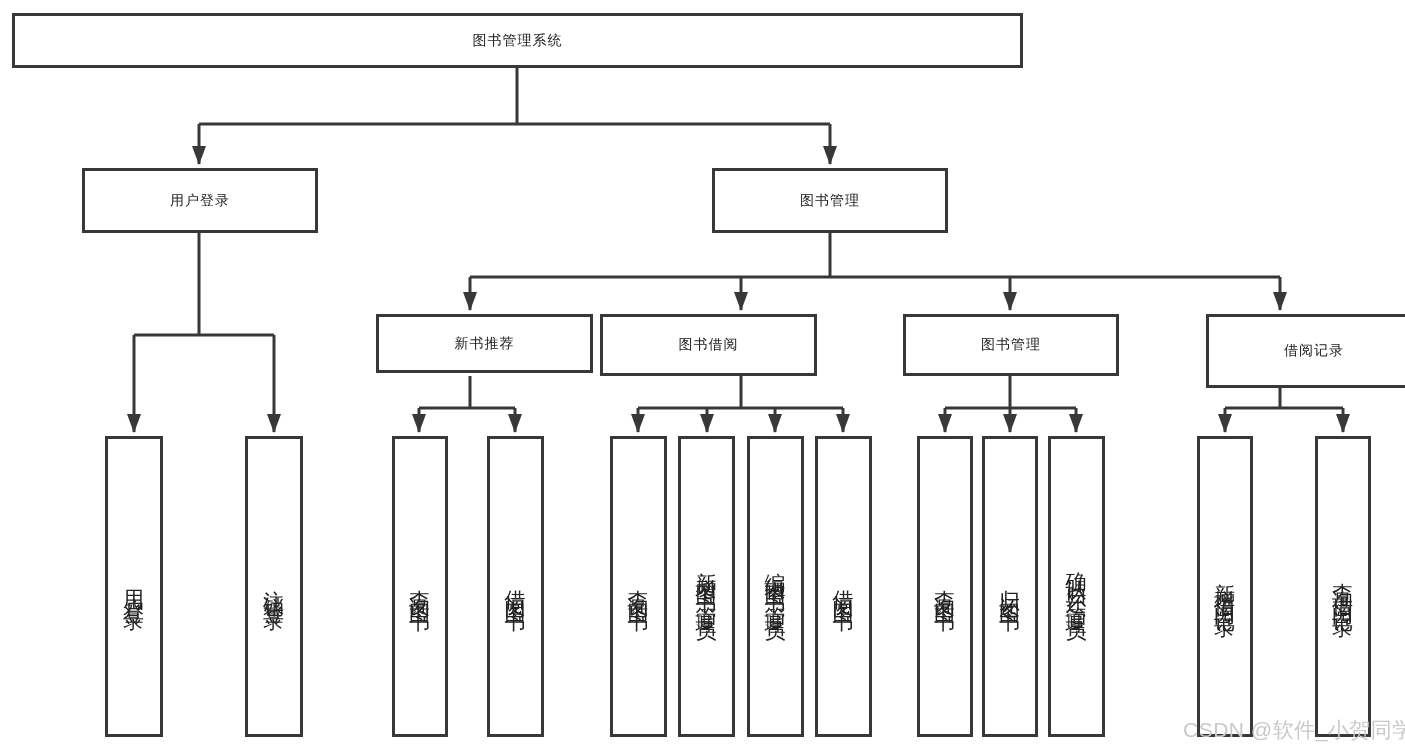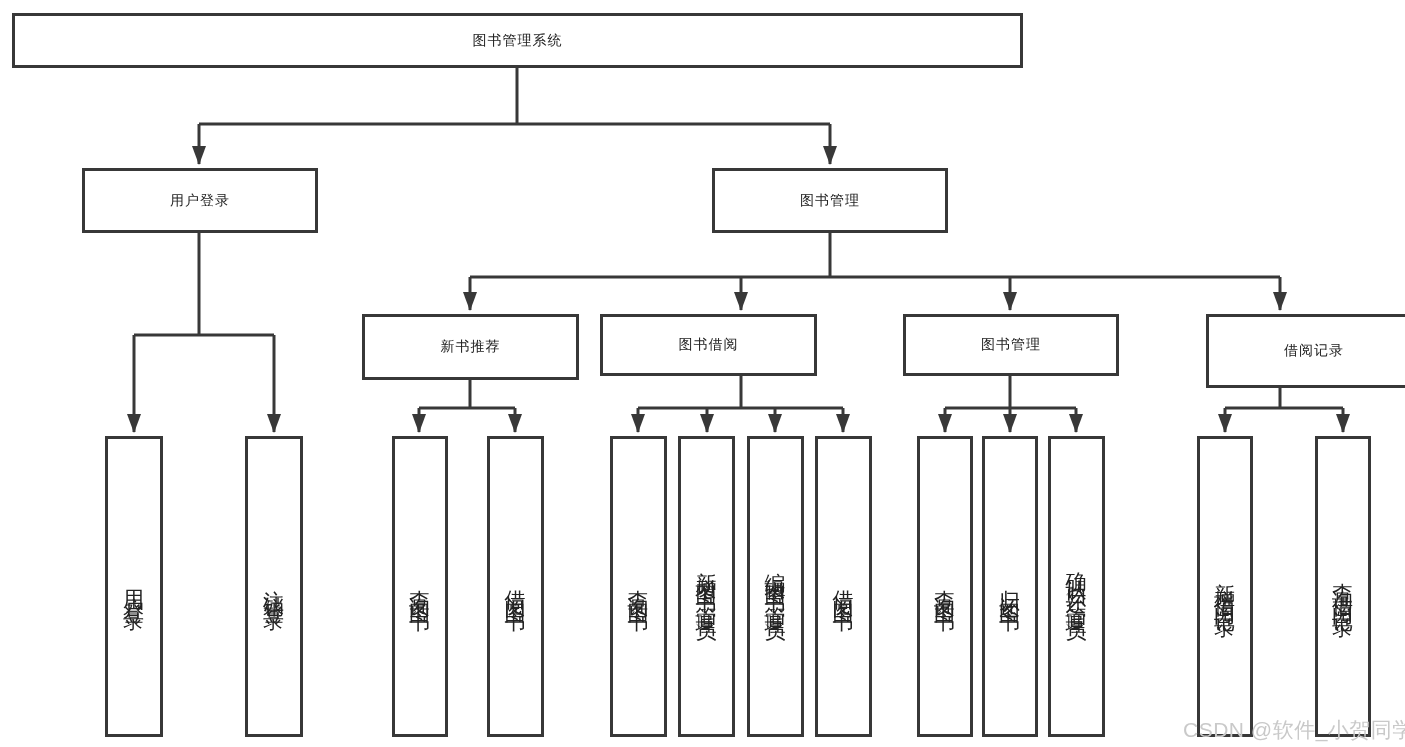--- a/index.html
+++ b/index.html
@@ -76,21 +76,21 @@
     <path d="M1076,408 V432" fill="none" stroke="#383838" stroke-width="3" marker-end="url(#arrow)"></path>
     <path d="M1225,408 V432" fill="none" stroke="#383838" stroke-width="3" marker-end="url(#arrow)"></path>
     <path d="M1343,408 V432" fill="none" stroke="#383838" stroke-width="3" marker-end="url(#arrow)"></path>
   </svg>
 
   <div class="node h" style="left:12px;top:13px;width:1011px;height:55px;">图书管理系统</div>
 
   <div class="node h" style="left:82px;top:168px;width:236px;height:65px;">用户登录</div>
   <div class="node h" style="left:712px;top:168px;width:236px;height:65px;">图书管理</div>
 
-  <div class="node h" style="left:362px;top:314px;width:217px;height:66px;">新书推荐</div>
+  <div class="node h" style="left:376px;top:314px;width:217px;height:59px;">新书推荐</div>
   <div class="node h" style="left:600px;top:314px;width:217px;height:62px;">图书借阅</div>
   <div class="node h" style="left:903px;top:314px;width:216px;height:62px;">图书管理</div>
   <div class="node h" style="left:1206px;top:314px;width:216px;height:74px;">借阅记录</div>
 
   <div class="node v" style="left:105px;top:436px;width:58px;height:301px;">
     <span class="vtext">用户登录</span>
   </div>
   <div class="node v" style="left:245px;top:436px;width:58px;height:301px;">
     <span class="vtext">注销登录</span>
   </div>

